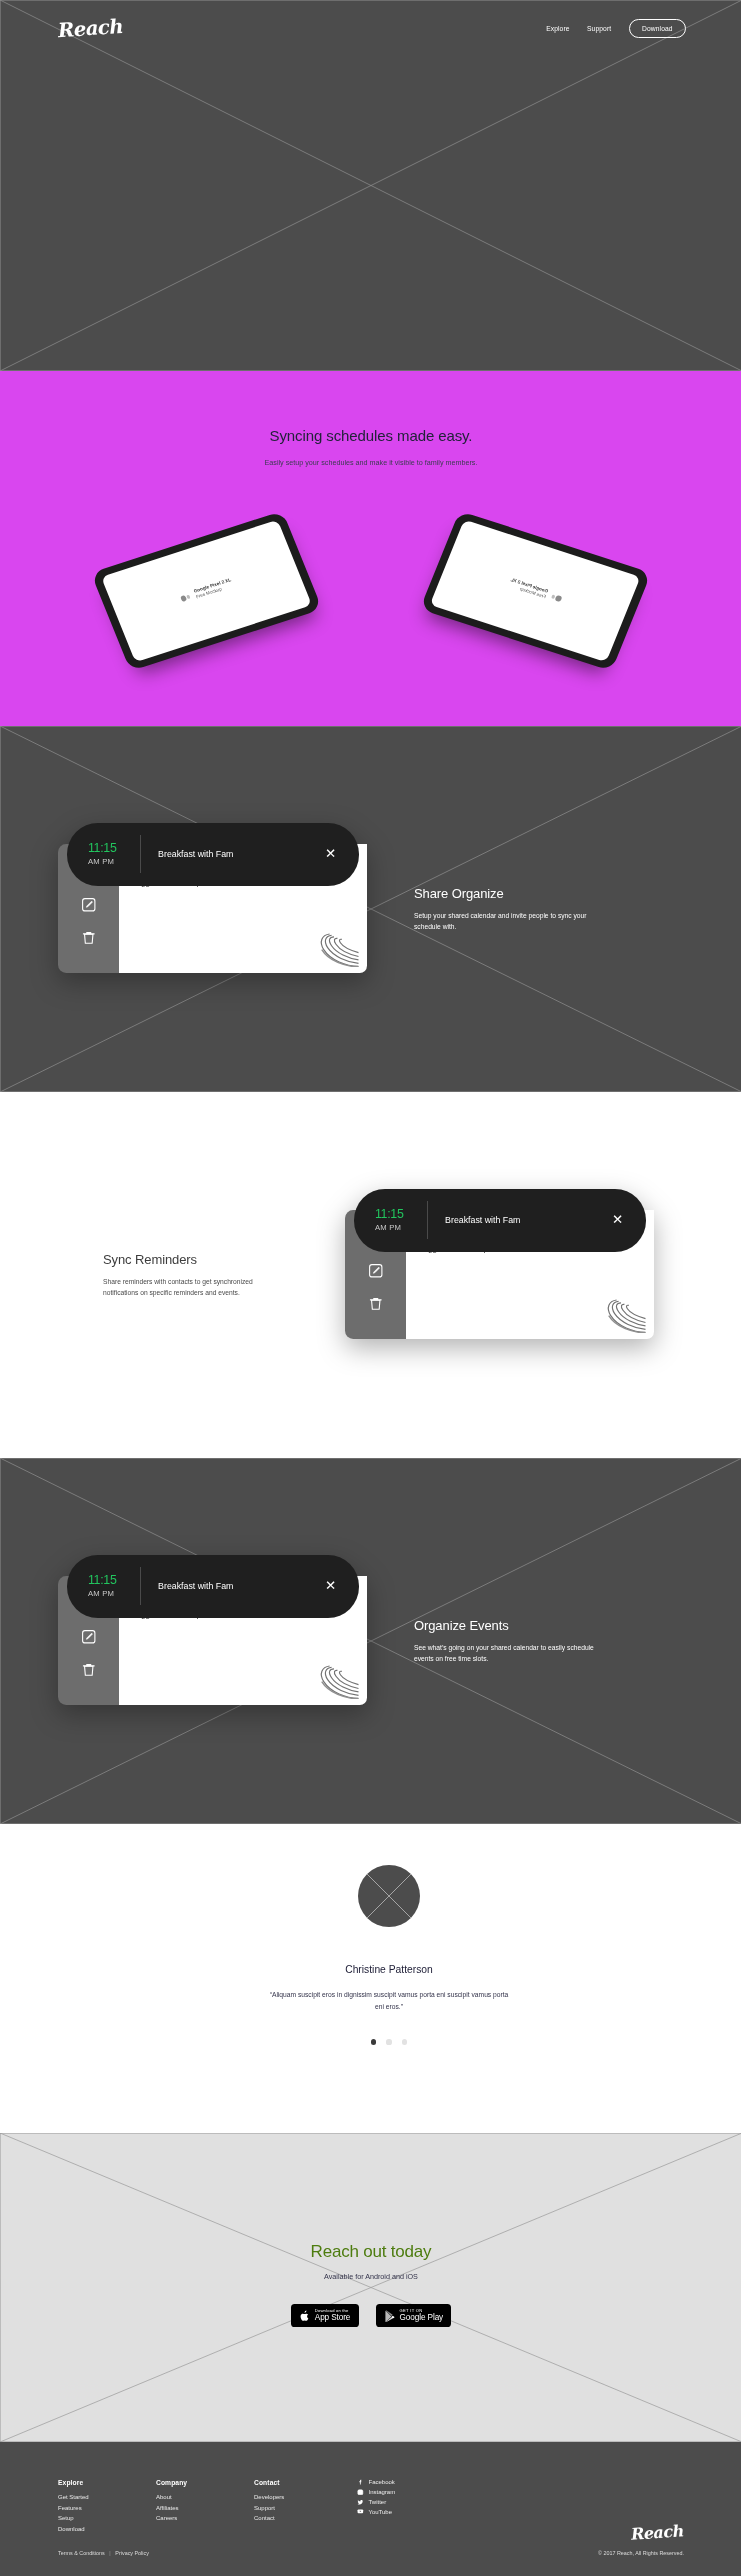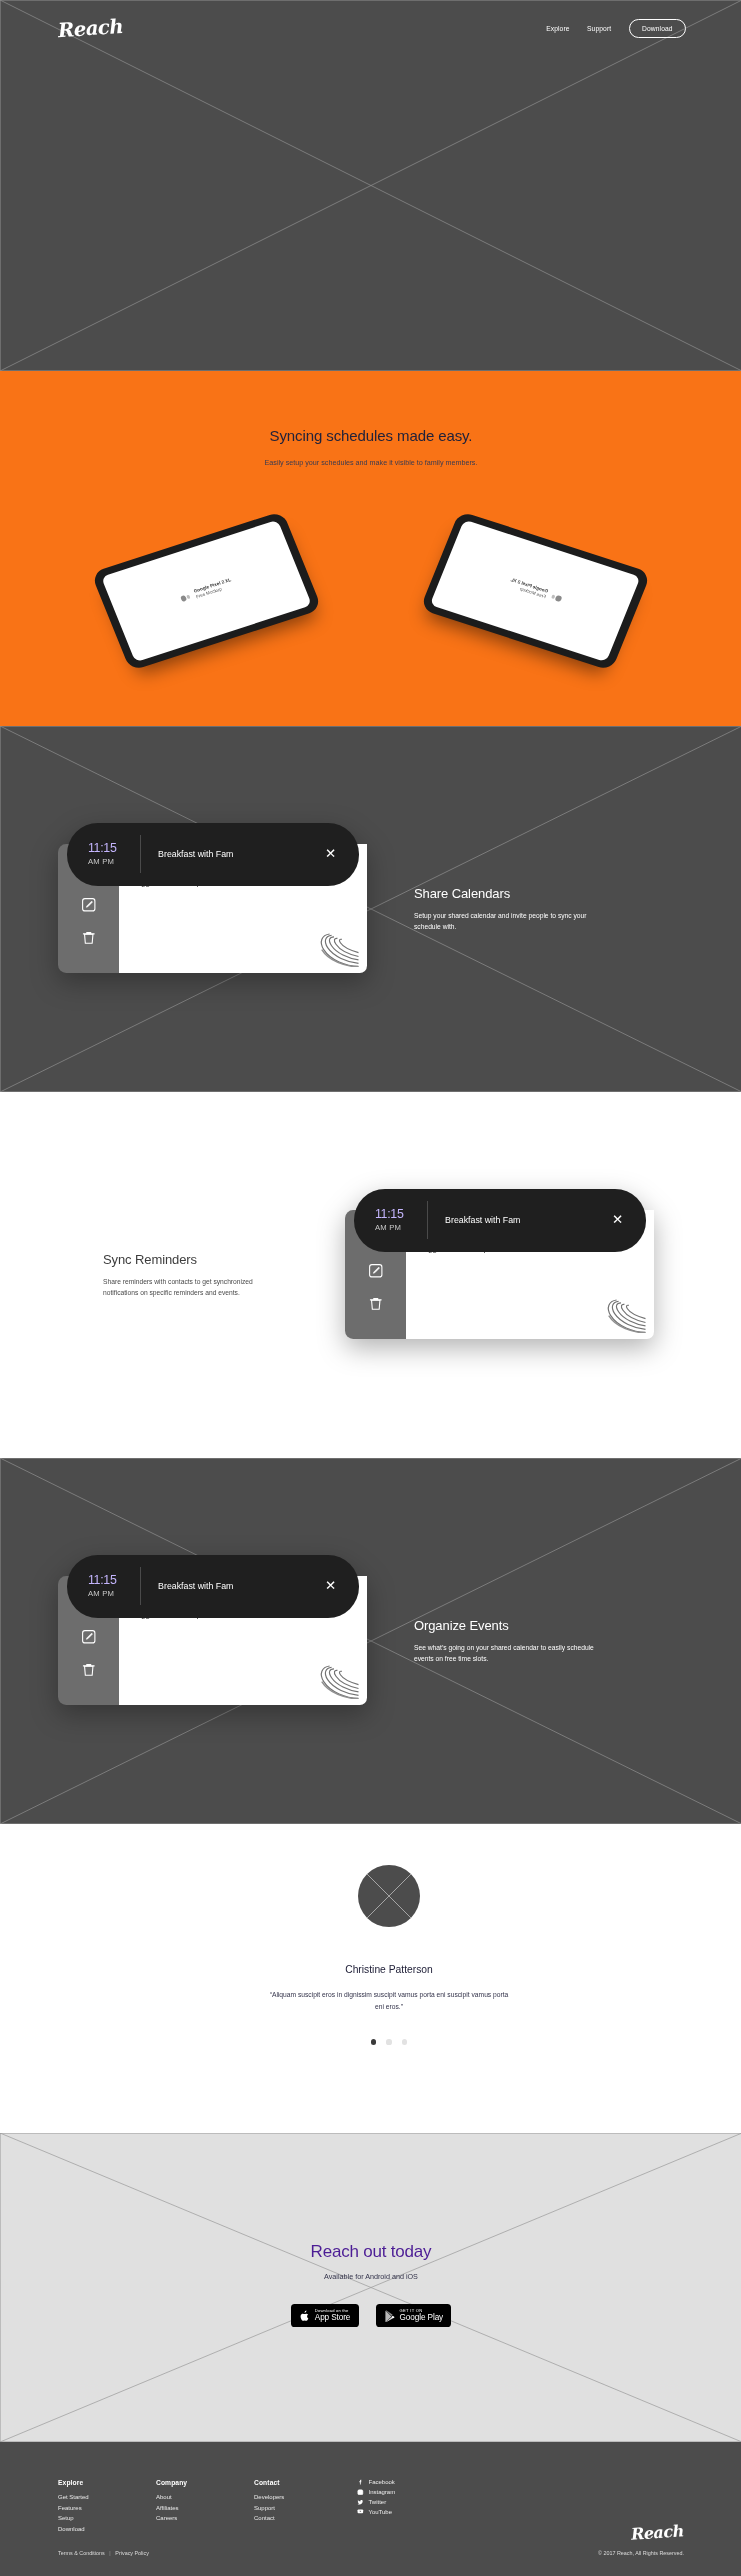--- a/index.html
+++ b/index.html
@@ -71,21 +71,21 @@
   .hero-title {
     color: #ffffff;
     font-size: 19px;
     font-weight: 400;
     line-height: 1.38;
     letter-spacing: -0.1px;
   }
 
   
   .sec-sync {
-    background: #f97316;
+    background: #d946ef;
     padding-top: 56px;
     text-align: center;
     height: 355px;
     position: relative;
   }
   .sync-title {
     font-size: 15px;
     color: #22223a;
     font-weight: 400;
     letter-spacing: -0.1px;
@@ -199,21 +199,21 @@
     position: absolute;
     left: 9.3px; top: 0;
     width: 292px; height: 63px;
     background: #1f1f1f;
     border-radius: 31px;
     display: flex;
     align-items: center;
     padding: 0 23px 0 20.6px;
   }
   .ev-time { width: 47px; text-align: left; }
-  .ev-time .t { color: #c4b5fd; font-size: 12.4px; line-height: 1.05; letter-spacing: -0.3px; }
+  .ev-time .t { color: #22c55e; font-size: 12.4px; line-height: 1.05; letter-spacing: -0.3px; }
   .ev-time .ap { color: #c9c9c9; font-size: 7.7px; margin-top: 1px; letter-spacing: 0.2px; }
   .ev-divider { width: 0.5px; height: 38px; background: #4a4a4a; margin: 0 17.5px 0 5.2px; }
   .ev-title { color: #ffffff; font-size: 8.8px; flex: 1; }
   .ev-close { color: #ffffff; font-size: 13.4px; line-height: 1; cursor: pointer; font-weight: 300; }
   .rail-icon { width: 15.5px; height: 15.5px; cursor: pointer; }
   .rail-icon svg { width: 100%; height: 100%; display: block; }
   .ev-shell {
     position: absolute;
     right: 7.2px; bottom: 5.2px;
     width: 49px; height: 36px;
@@ -256,21 +256,21 @@
 
   
   .cta {
     position: relative;
     background: #e0e0e0;
     height: 309px;
     text-align: center;
     overflow: hidden;
   }
   .cta-inner { position: relative; z-index: 3; padding-top: 109px; }
-  .cta-h { font-size: 17px; color: #4c1d95; font-weight: 400; letter-spacing: -0.2px; }
+  .cta-h { font-size: 17px; color: #4d7c0f; font-weight: 400; letter-spacing: -0.2px; }
   .cta-sub { margin-top: 10.3px; font-size: 7.2px; color: #33334a; }
   .badges { margin-top: 23px; display: flex; justify-content: center; gap: 17px; }
   .badge {
     background: #000000;
     border-radius: 3.6px;
     height: 23px;
     display: flex;
     align-items: center;
     gap: 4.6px;
     padding: 0 8.2px;
@@ -432,21 +432,21 @@
             <div class="t">11:15</div>
             <div class="ap">AM PM</div>
           </div>
           <div class="ev-divider"></div>
           <div class="ev-title">Breakfast with Fam</div>
           <div class="ev-close">✕</div>
         </div>
       </div>
       <div style="width:47px"></div>
       <div class="feature-text">
-        <h3 class="feature-h">Share Calendars</h3>
+        <h3 class="feature-h">Share Organize</h3>
         <p class="feature-p">Setup your shared calendar and invite people to sync your schedule with.</p>
       </div>
     </div>
   </section>
 
   <section class="feature light">
     <div class="feature-inner">
       <div style="width:103px"></div>
       <div class="feature-text">
         <h3 class="feature-h">Sync Reminders</h3>

